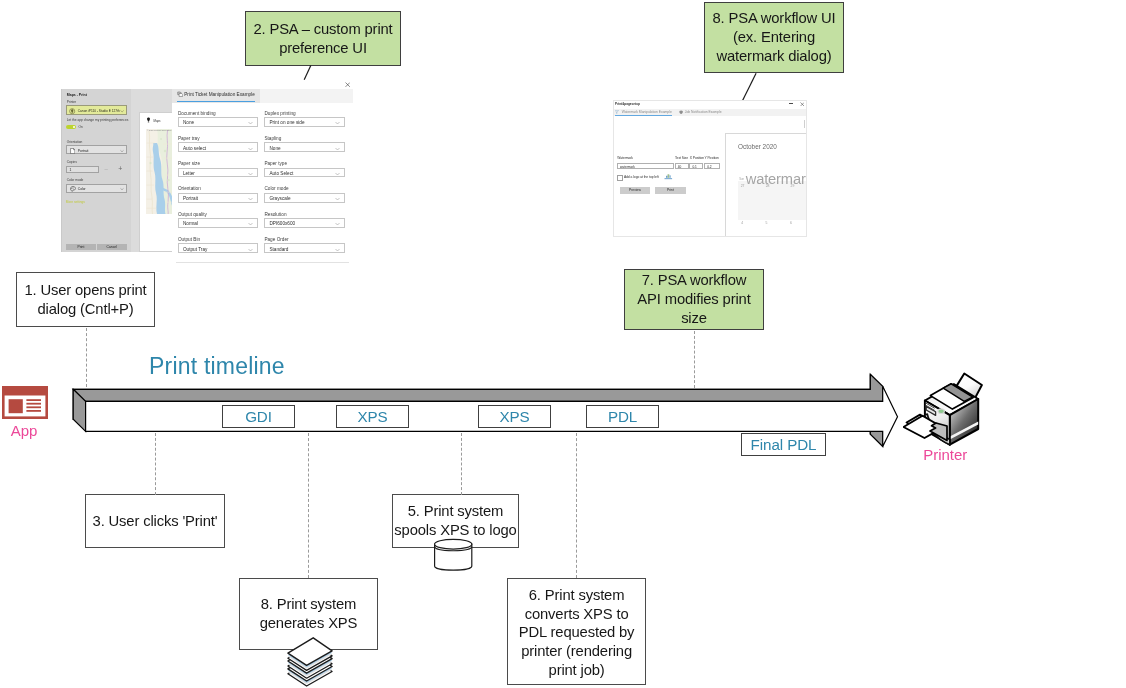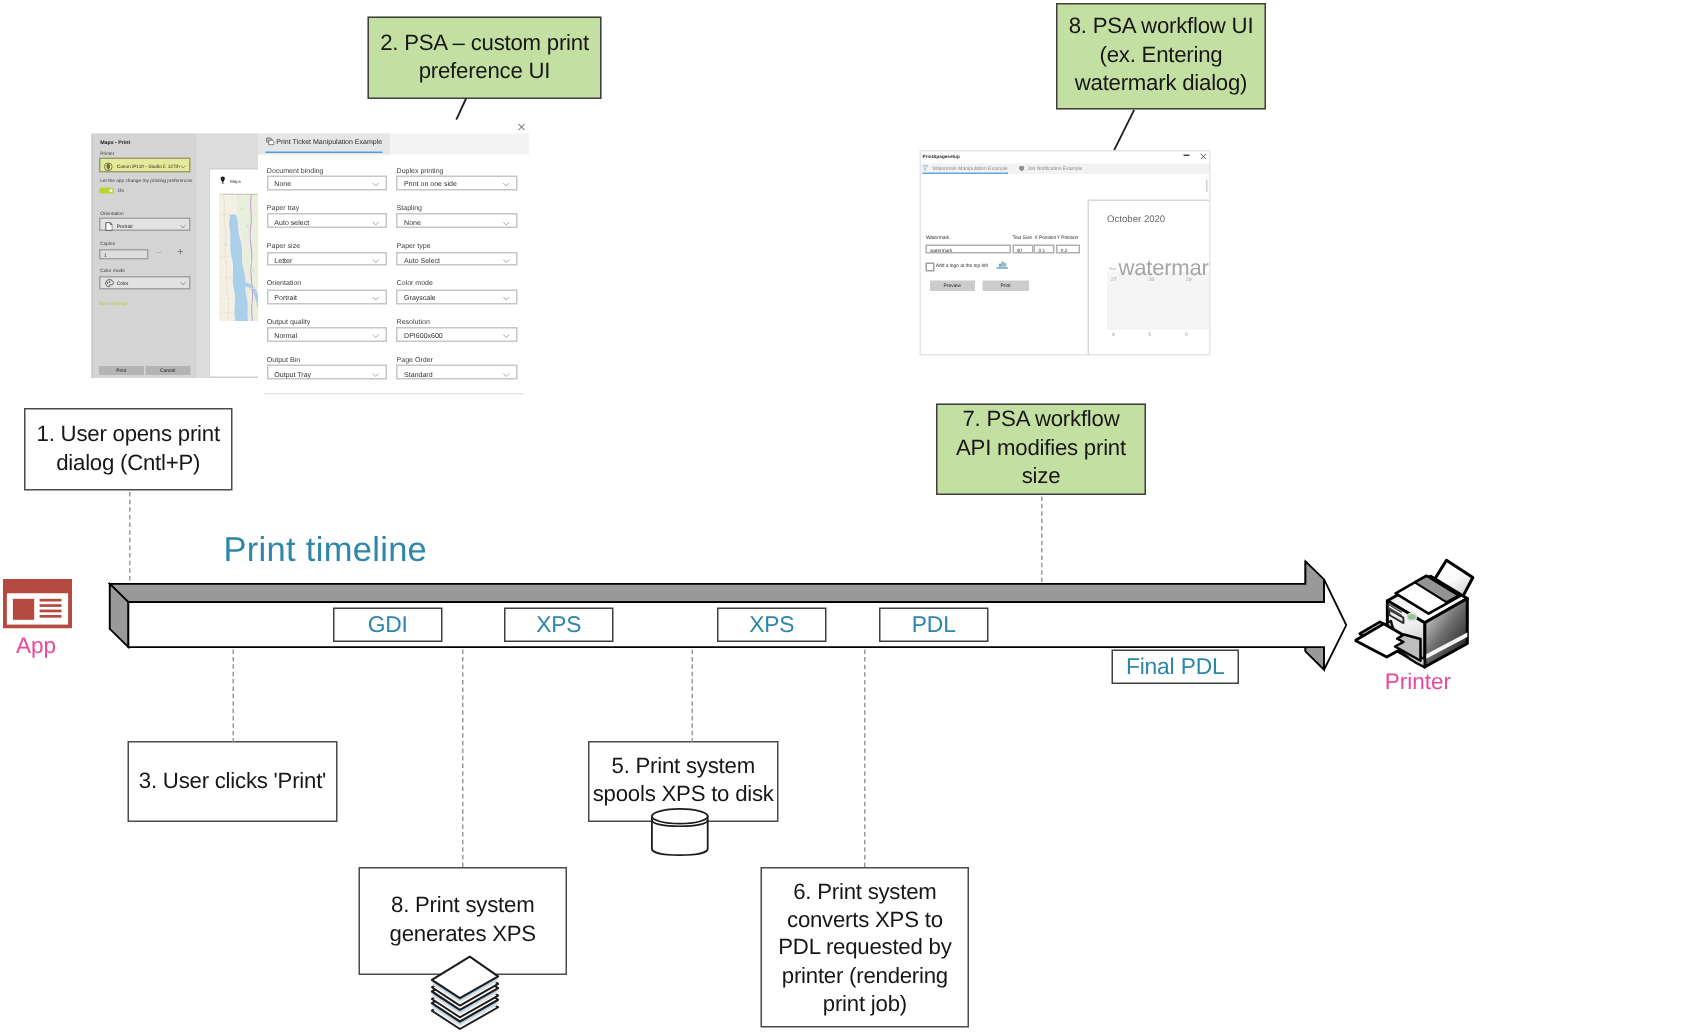--- a/index.html
+++ b/index.html
@@ -105,21 +105,21 @@
 
 <div class="callout white" id="box3" style="left:85px;top:494px;width:140px;height:54px;">
   <span>
       <div>3. User clicks 'Print'</div>
     </span>
 </div>
 
 <div class="callout white" id="box5" style="left:392px;top:494px;width:127px;height:54px;">
   <span>
       <div>5. Print system</div>
-      <div>spools XPS to disk</div>
+      <div>spools XPS to logo</div>
     </span>
 </div>
 
 <div class="callout white" id="box4" style="left:239px;top:578px;width:139px;height:72px;">
   <span>
       <div>8. Print system</div>
       <div>generates XPS</div>
     </span>
 </div>
 

